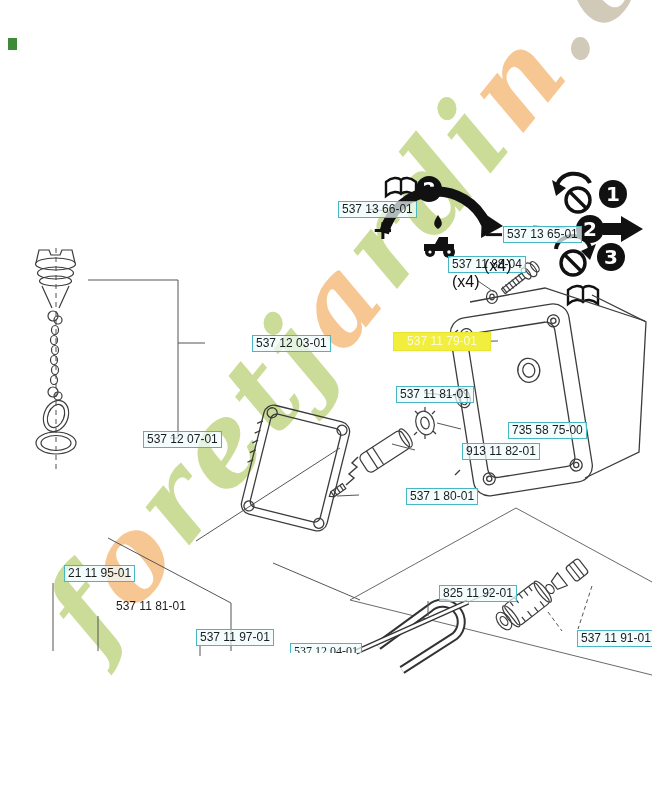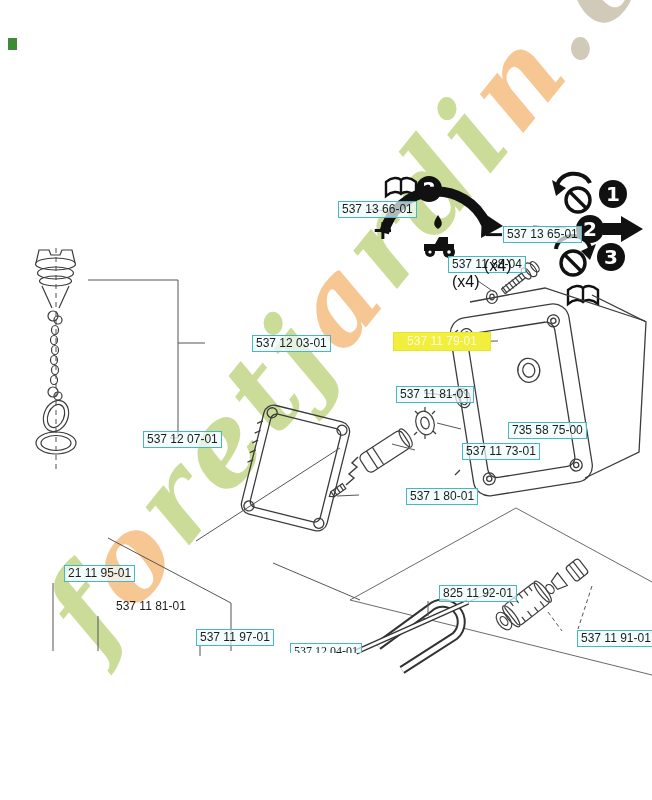--- a/index.html
+++ b/index.html
@@ -238,21 +238,21 @@
   <div class="plabel" style="left:293px;top:201px">537 13 66-01</div>
   <div class="plabel" style="left:458px;top:226px">537 13 65-01</div>
   <div class="plabel" style="left:403px;top:256px">537 11 88-04</div>
   <div class="suffix" style="left:484px;top:257px">(x4)</div>
   <div class="suffix" style="left:452px;top:273px">(x4)</div>
   <div class="plabel hl" style="left:348px;top:332px">537 11 79-01</div>
   <div class="plabel" style="left:207px;top:335px">537 12 03-01</div>
   <div class="plabel" style="left:98px;top:431px">537 12 07-01</div>
   <div class="plabel" style="left:351px;top:386px">537 11 81-01</div>
   <div class="plabel" style="left:463px;top:422px">735 58 75-00</div>
-  <div class="plabel" style="left:417px;top:443px">537 11 73-01</div>
+  <div class="plabel" style="left:417px;top:443px">913 11 82-01</div>
   <div class="plabel" style="left:361px;top:488px">537 1 80-01</div>
   <div class="plabel" style="left:19px;top:565px">21 11 95-01</div>
   <div class="plabel plain" style="left:68px;top:599px">537 11 81-01</div>
   <div class="plabel" style="left:151px;top:629px">537 11 97-01</div>
   <div class="cliprow" style="left:245px;top:641px">
     <div class="plabel">537 12 04-01</div>
   </div>
   <div class="plabel" style="left:394px;top:585px">825 11 92-01</div>
   <div class="plabel" style="left:532px;top:630px">537 11 91-01</div>
 

